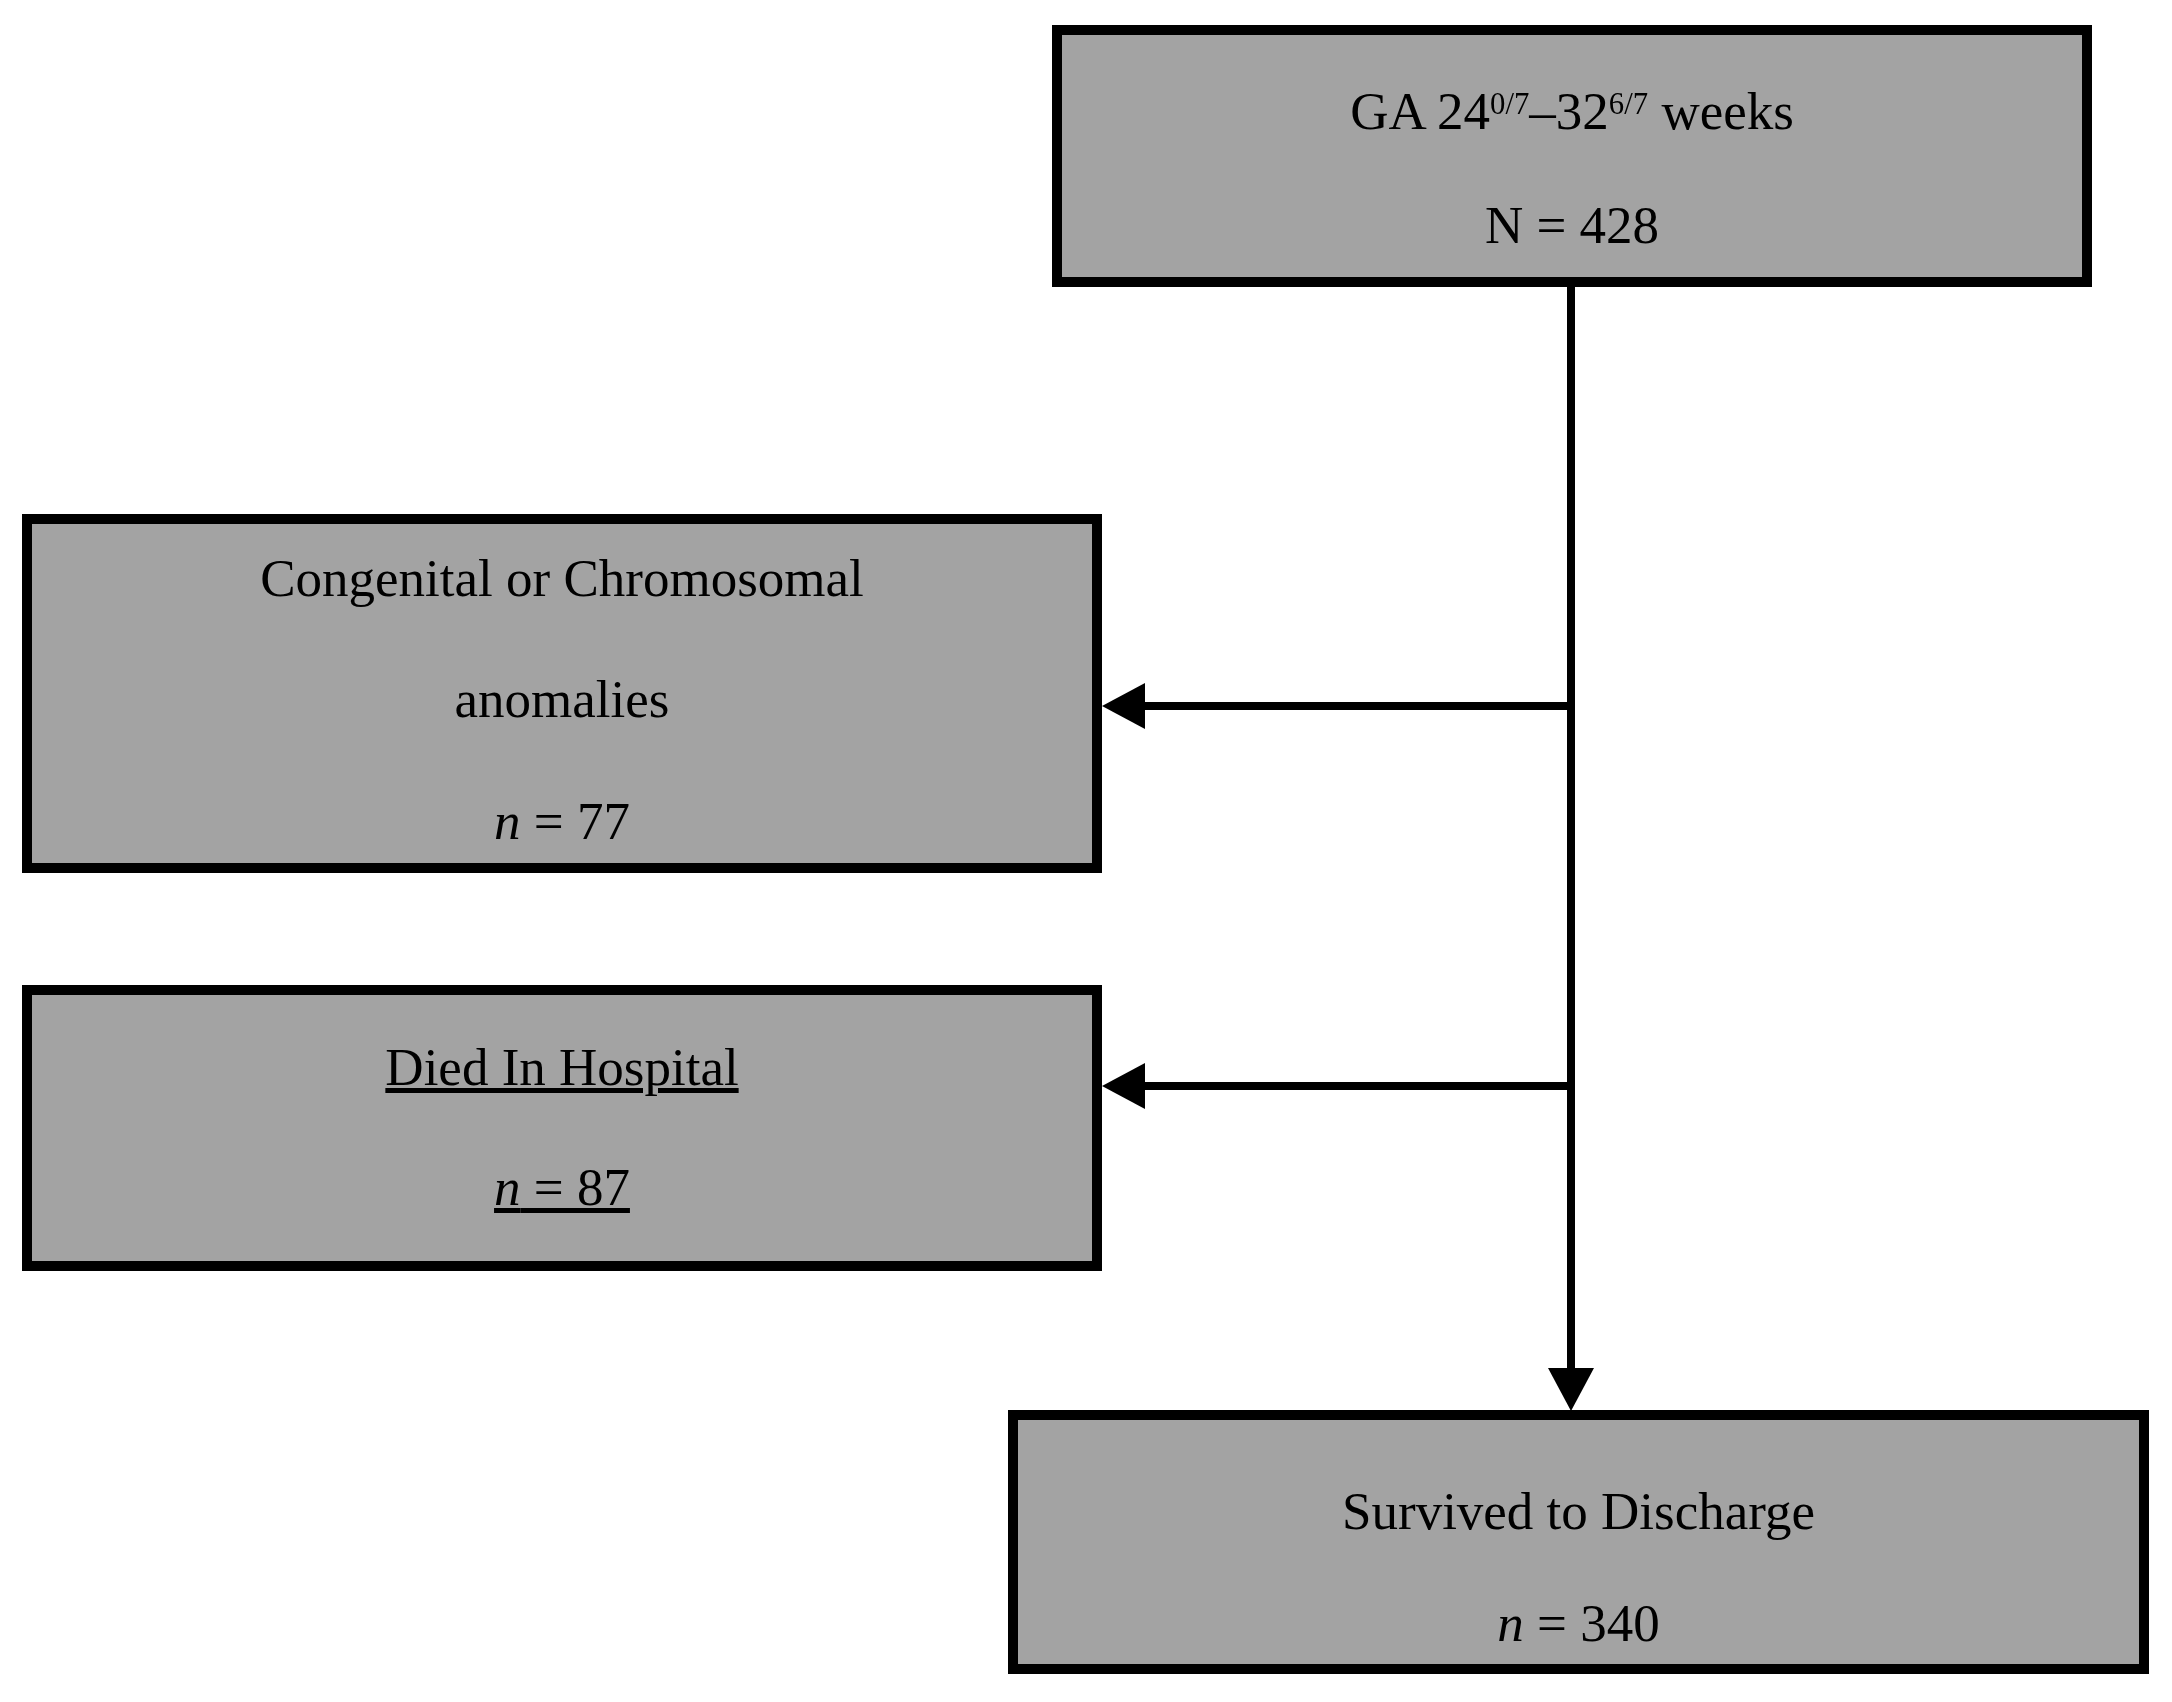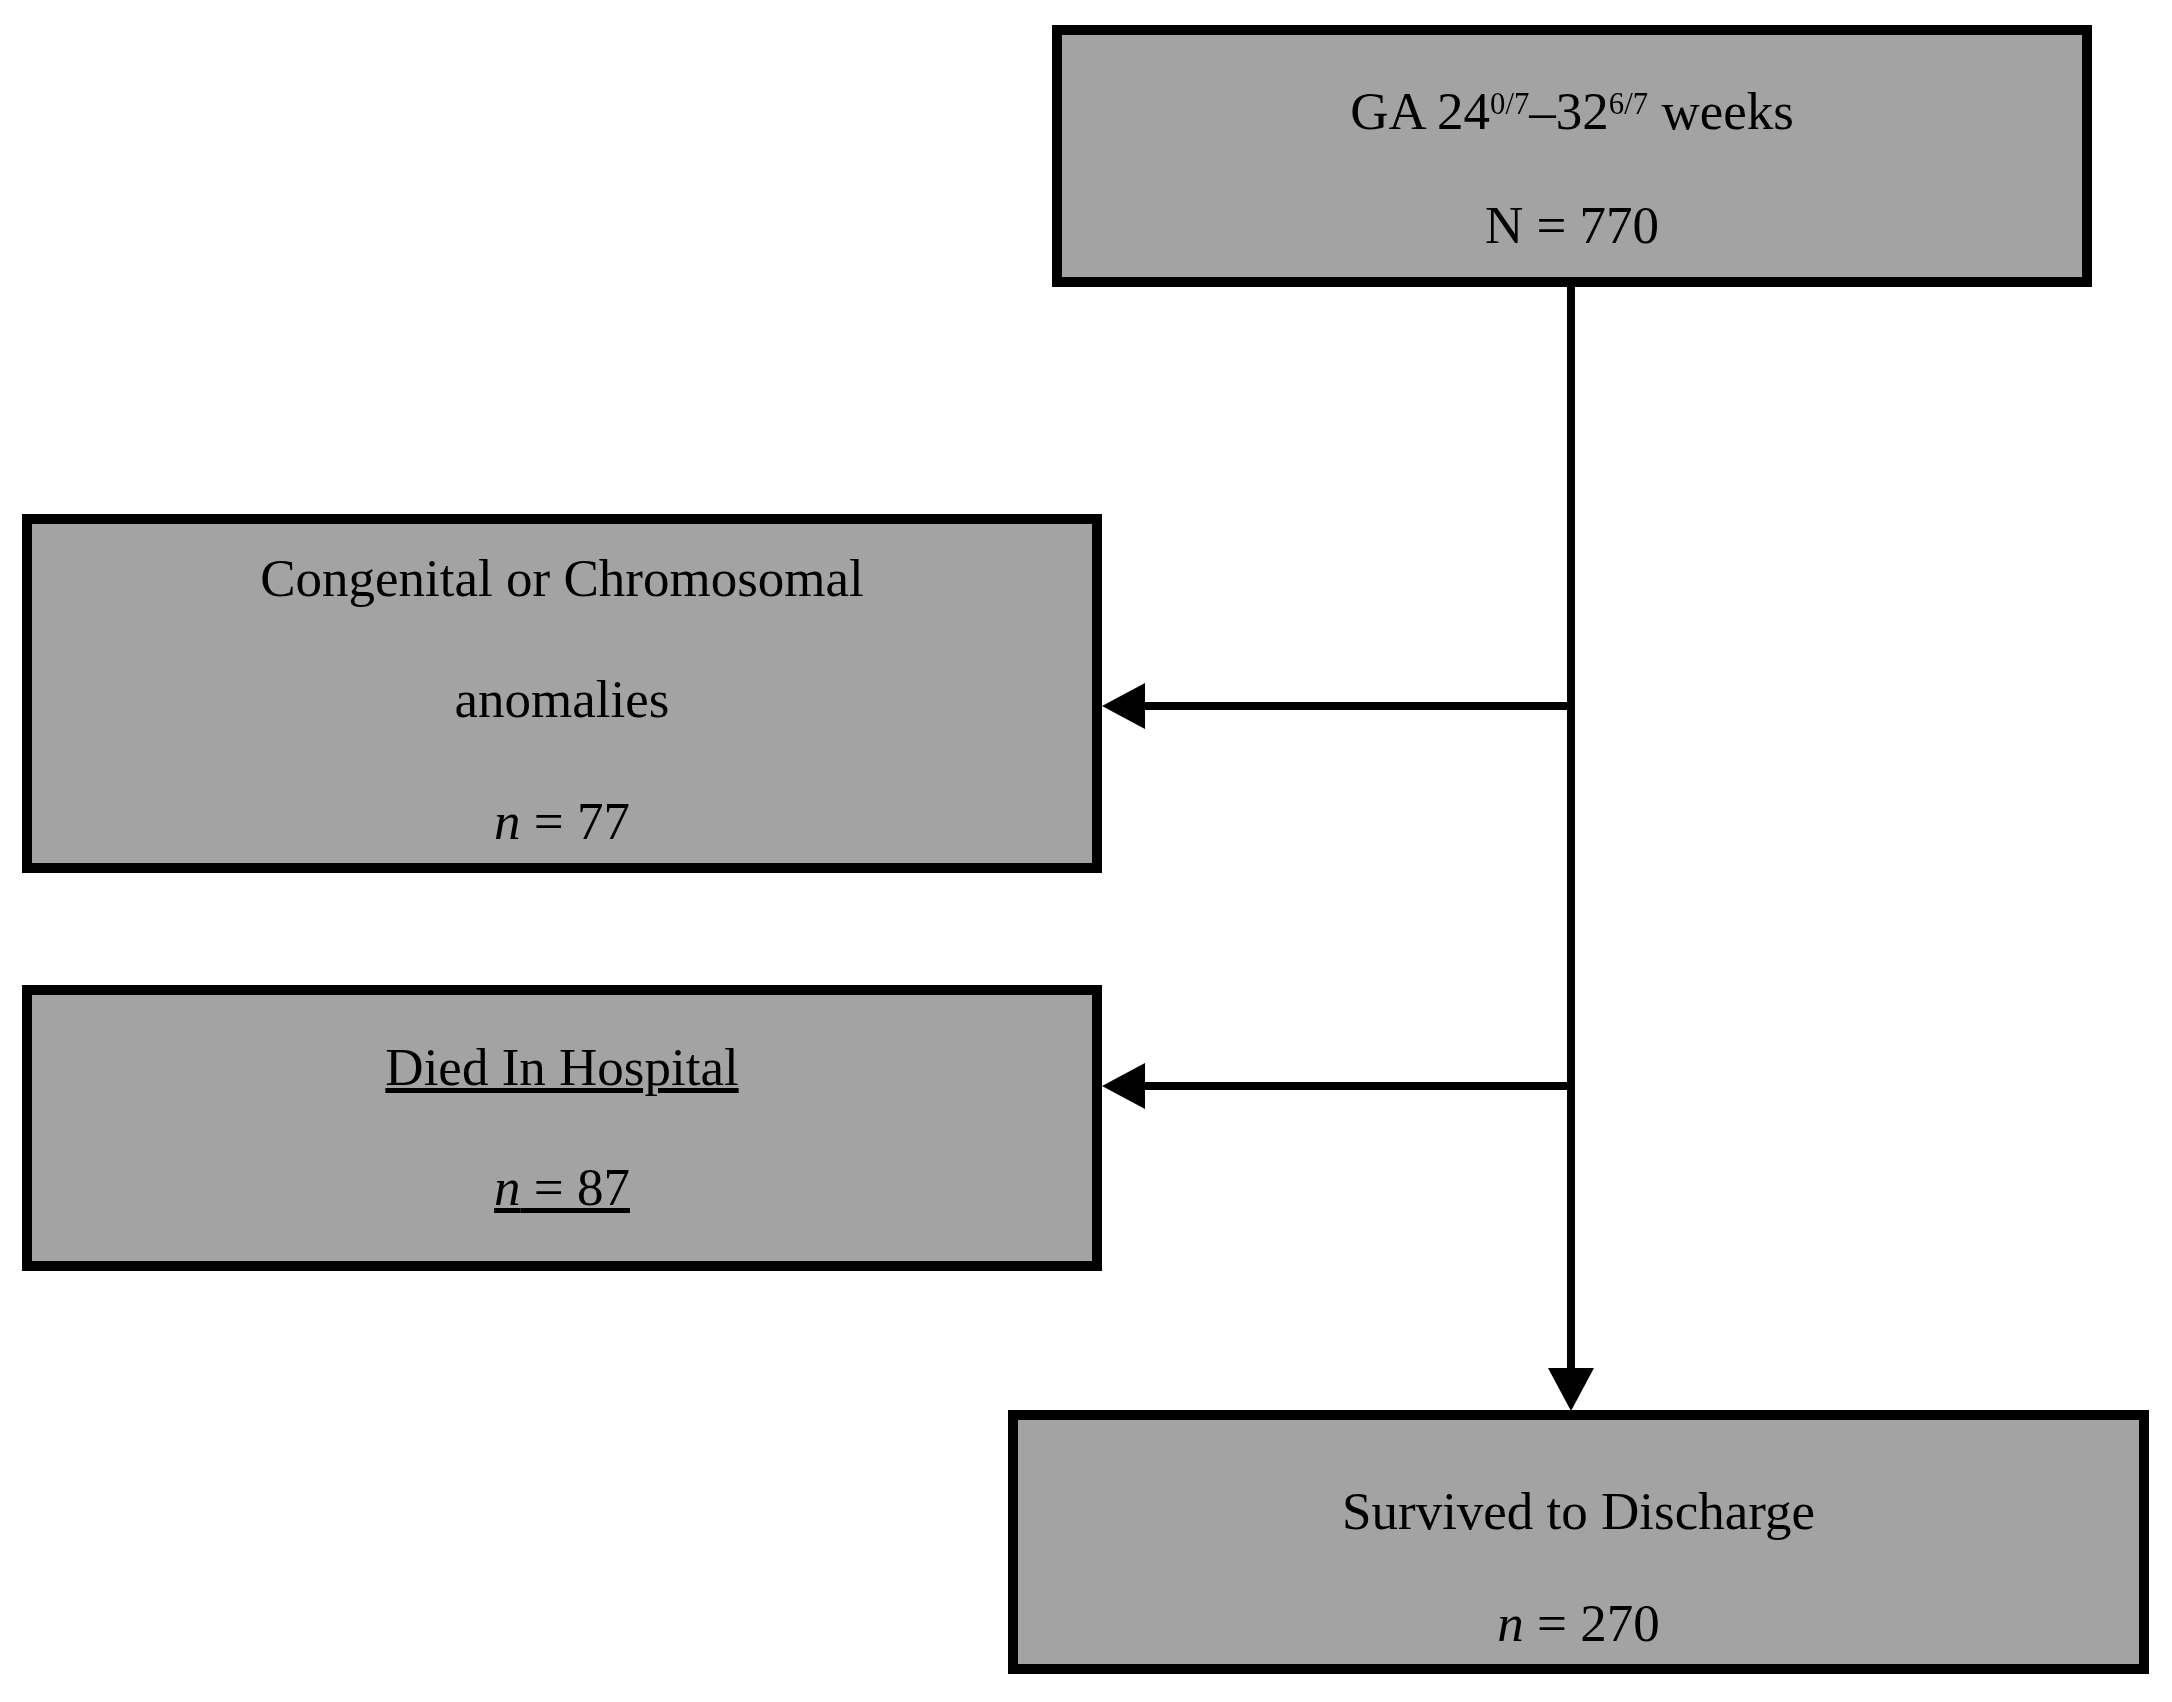--- a/index.html
+++ b/index.html
@@ -59,21 +59,21 @@
   .tri-h2{left:1102px; top:1063px;}
   .tri-v {left:1548px; top:1368px;}
 </style>
 </head>
 <body>
 
 <div class="canvas">
 
   <div class="fbox box-cohort">
     <div class="tline"><span>GA 24</span><span class="sup">0/7</span><span>–</span><span>32</span><span class="sup">6/7</span><span> weeks</span></div>
-    <div class="tline">N = 770</div>
+    <div class="tline">N = 428</div>
   </div>
 
   <div class="shaft shaft-vertical"></div>
   <div class="tri tri-down tri-v"></div>
 
   <div class="shaft shaft-h1"></div>
   <div class="tri tri-left tri-h1"></div>
 
   <div class="fbox box-anom">
     <div class="tline">Congenital or Chromosomal</div>
@@ -84,17 +84,17 @@
   <div class="shaft shaft-h2"></div>
   <div class="tri tri-left tri-h2"></div>
 
   <div class="fbox box-died">
     <div class="tline">Died In Hospital</div>
     <div class="tline"><span class="n-var">n</span><span> = 87</span></div>
   </div>
 
   <div class="fbox box-survived">
     <div class="tline">Survived to Discharge</div>
-    <div class="tline"><span class="n-var">n</span><span> = 270</span></div>
+    <div class="tline"><span class="n-var">n</span><span> = 340</span></div>
   </div>
 
 </div>
 
 
 </body></html>

